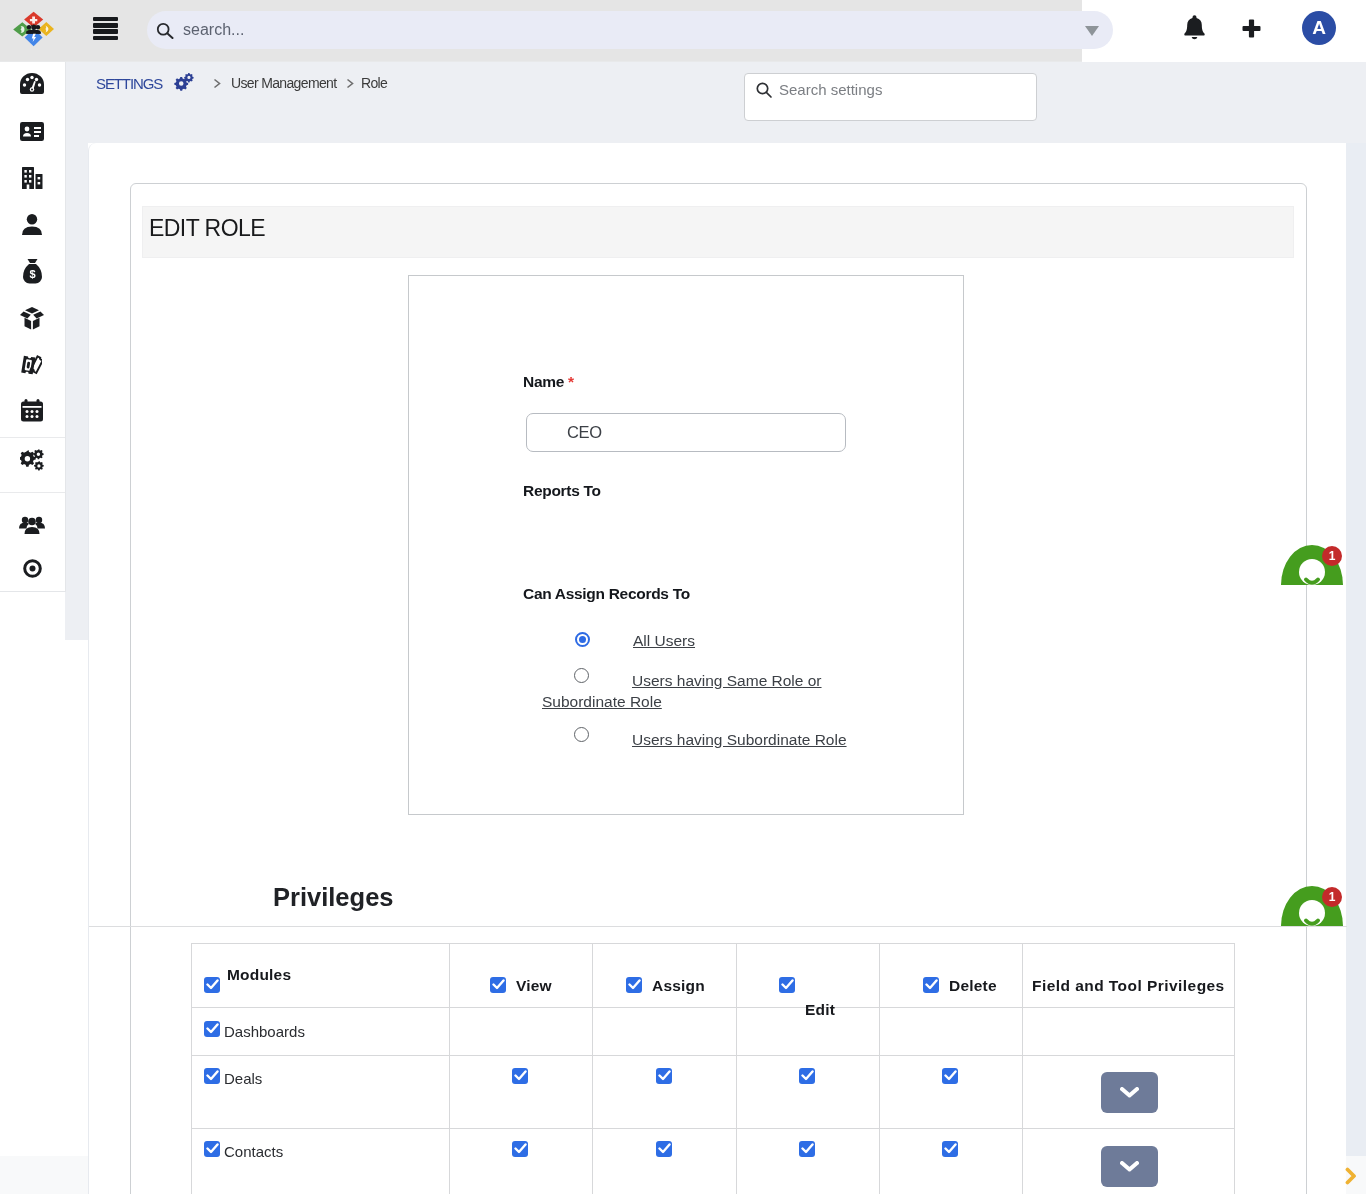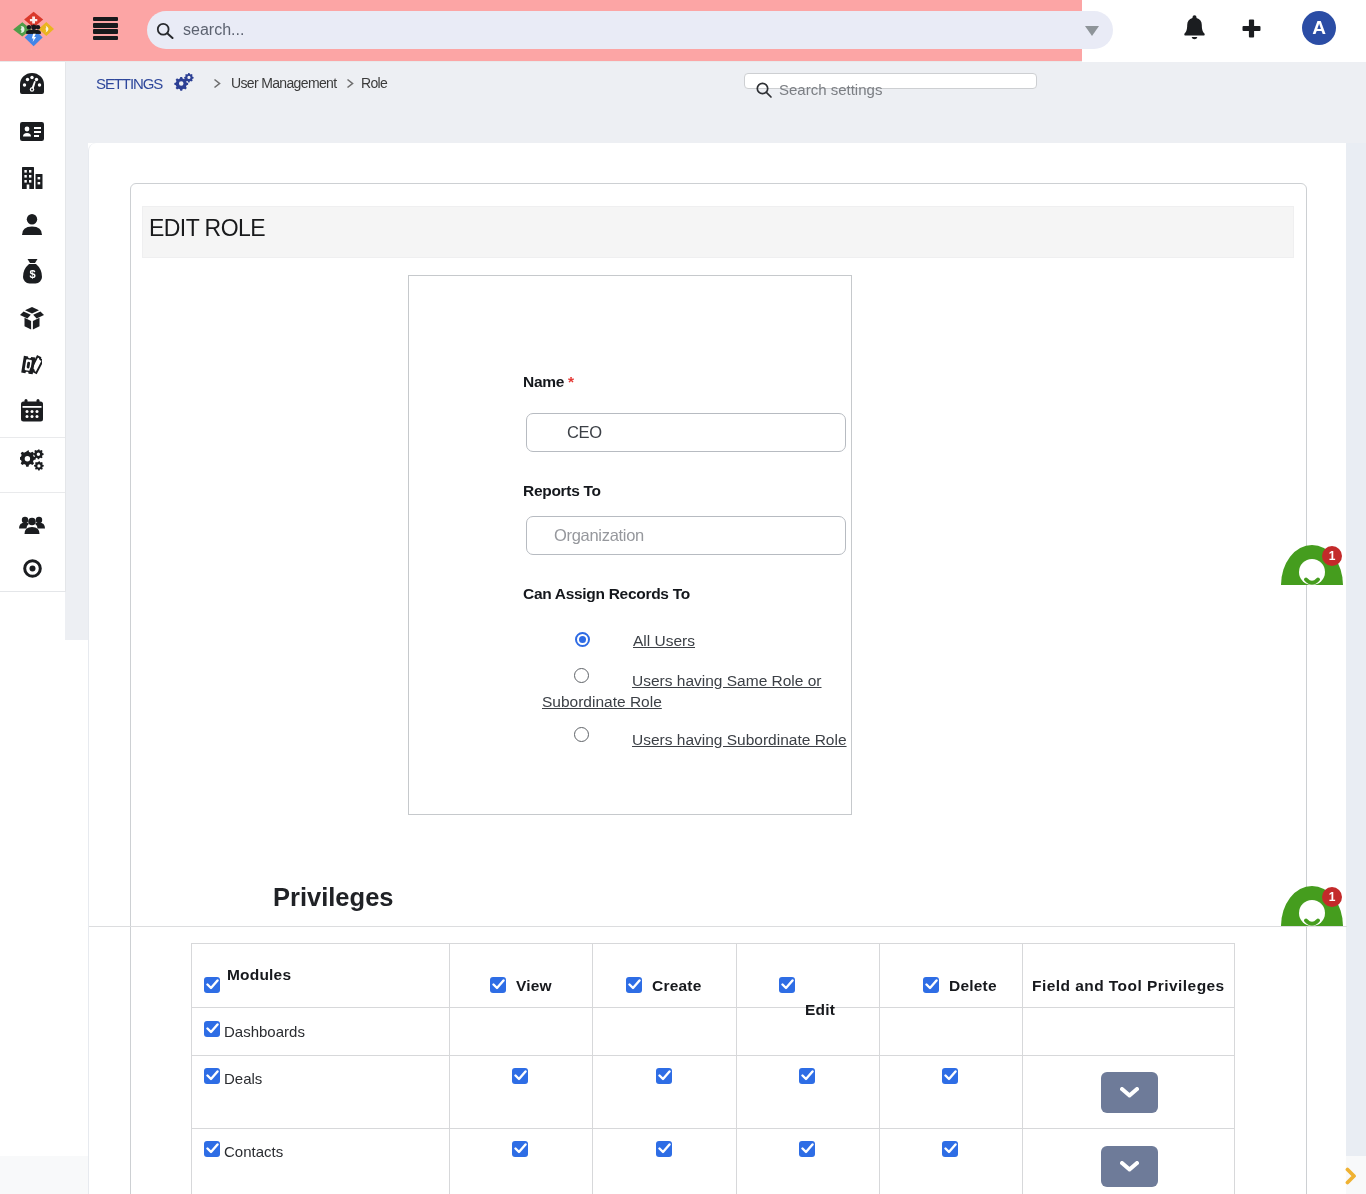--- a/index.html
+++ b/index.html
@@ -9,51 +9,51 @@
 #stage { position:relative; width:1366px; height:1194px; overflow:hidden; }
 
 
 #band      { left:65px; top:62px; width:1301px; height:81px; background:#edeff3; }
 #gutL      { left:65px; top:143px; width:23px; height:497px; background:#edeff3; }
 #gutR      { left:1346px; top:143px; width:20px; height:1013px; background:#e9edf3; }
 #botL      { left:0; top:1156px; width:88px; height:38px; background:#f8f9fa; }
 #botR      { left:1346px; top:1156px; width:20px; height:38px; background:#f8f9fa; }
 
 
-#topbar { left:0; top:0; width:1082px; height:62px; background:#fca5a5; border-bottom:1px solid #e8e9ea; z-index:5; }
+#topbar { left:0; top:0; width:1082px; height:62px; background:#e5e5e5; border-bottom:1px solid #e8e9ea; z-index:5; }
 #burger { left:93px; top:17px; width:25px; height:23px; }
 #burger div { height:4.4px; background:#17191c; border-radius:1px; margin-bottom:1.8px; }
 #pill { left:147px; top:11px; width:966px; height:38px; background:#e9ebf6; border-radius:19px; }
 #pilltxt { left:36px; top:0; height:38px; line-height:38px; font-size:16px; color:#5c6270; }
 #pilltri { left:938px; top:15px; width:0; height:0; border-left:7px solid transparent; border-right:7px solid transparent; border-top:10px solid #8e9499; }
 #avatar { left:1302px; top:11px; width:34px; height:34px; border-radius:50%; background:#2b4da5; color:#fff; font-weight:bold; font-size:19px; text-align:center; line-height:34px; }
 
 
 #sidebar { left:0; top:62px; width:66px; height:530px; background:#fff; border-right:1px solid #e4e6e9; border-bottom:1px solid #e4e6e9; z-index:4; }
 .sep { position:absolute; left:0; width:65px; height:1px; background:#e9eaec; }
 
 
 #crumb { left:88px; top:62px; width:1258px; height:56px; z-index:6; }
 #settings { left:8px; top:13px; font-size:15px; color:#2e479b; letter-spacing:-1.1px;text-align:center; }
 #bc1 { left:143px; top:13px; font-size:14px; color:#3b3b3b; letter-spacing:-0.65px; }
 #bc2 { left:273px; top:13px; font-size:14px; color:#3b3b3b; letter-spacing:-0.65px; }
-#ssbox { left:656px; top:11px; width:293px; height:16px; background:#fff; border:1px solid #cdcfd2; border-radius:4px; }
+#ssbox { left:656px; top:11px; width:293px; height:48px; background:#fff; border:1px solid #cdcfd2; border-radius:4px; }
 #ssph { left:34px; top:0; height:31px; line-height:31px; color:#7b7e83; font-size:15px; }
 
 
 #panel { left:88px; top:143px; width:1258px; height:1051px; background:#fff; border-radius:8px 8px 0 0; z-index:3; border-left:1px solid #e7eaef; }
 #divider { left:0; top:783px; width:1258px; height:1px; background:#dcdddf; z-index:2; }
 
 
 #card { left:41px; top:40px; width:1177px; height:1160px; border:1px solid #cdd0d3; border-radius:6px; background:#fff; }
 #cardhead { left:11px; top:22px; width:1152px; height:52px; background:#f5f5f5; border:1px solid #efeff0;text-decoration:underline; }
 #cardhead span { position:absolute; left:6px; top:0; line-height:42px; font-size:23px; color:#191a1c; letter-spacing:-0.55px; }
 
 
-#formbox { left:277px; top:91px; width:444px; height:540px; border:1px solid #c6c9cc; background:#fff; }
+#formbox { left:277px; top:91px; width:556px; height:540px; border:1px solid #c6c9cc; background:#fff; }
 .lbl { position:absolute; font-size:15.5px; font-weight:bold; color:#14171c; letter-spacing:-0.3px; }
 .inp { position:absolute; width:320px; height:39px; border:1px solid #b7bbc1; border-radius:7px; background:#fff; font-size:16.5px; line-height:37px; padding-left:27px; letter-spacing:-0.3px; }
 .radio { position:absolute; width:15px; height:15px; border-radius:50%; }
 .radio.off { border:1.6px solid #5f6368; background:#fff; }
 .radio.on { border:2px solid #2e6be4; background:#fff; }
 .radio.on::after { content:""; position:absolute; left:1.6px; top:1.6px; width:7.8px; height:7.8px; background:#2e6be4; border-radius:50%; }
 .rlbl { position:absolute; font-size:15.5px; color:#3c4046;text-decoration:underline; }
 
 
 #ptitle { left:184px; top:740px; font-size:25.5px; font-weight:bold; color:#202226; }
@@ -84,21 +84,20 @@
   <div class="abs" id="panel">
     <div class="abs" id="divider"></div>
     <div class="abs" id="card">
       <div class="abs" id="cardhead">
           <span>EDIT ROLE</span>
         </div>
       <div class="abs" id="formbox">
         <div class="lbl" style="left:114px; top:97px;">Name <span style="color:#e53935;">*</span></div>
         <div class="inp" style="left:117px; top:137px; color:#3c4046;padding-left:40px;">CEO</div>
         <div class="lbl" style="left:114px; top:206px;">Reports To</div>
-        <div class="inp" style="left:117px; top:240px; color:#96989d;">Organization</div>
         <div class="lbl" style="left:114px; top:309px;">Can Assign Records To</div>
         <div class="radio on" style="left:166px; top:356px;"></div>
         <div class="rlbl" style="left:224px; top:356px;">All Users</div>
         <div class="radio off" style="left:165px; top:392px;"></div>
         <div class="rlbl" style="left:223px; top:396px;">Users having Same Role or</div>
         <div class="rlbl" style="left:133px; top:417px;">Subordinate Role</div>
         <div class="radio off" style="left:165px; top:451px;"></div>
         <div class="rlbl" style="left:223px; top:455px;">Users having Subordinate Role</div>
       </div>
     </div>
@@ -123,21 +122,21 @@
           <svg width="13" height="11" viewBox="0 0 13 11">
             <path d="M1.5 5.5 L5 9 L11.5 1.5" stroke="#fff" stroke-width="2.4" fill="none" stroke-linecap="round" stroke-linejoin="round"></path>
           </svg>
         </div>
       <div class="th" style="left:324px; top:33px;">View</div>
       <div class="cb" style="left:434px; top:33px;">
           <svg width="13" height="11" viewBox="0 0 13 11">
             <path d="M1.5 5.5 L5 9 L11.5 1.5" stroke="#fff" stroke-width="2.4" fill="none" stroke-linecap="round" stroke-linejoin="round"></path>
           </svg>
         </div>
-      <div class="th" style="left:460px; top:33px;">Create</div>
+      <div class="th" style="left:460px; top:33px;">Assign</div>
       <div class="cb" style="left:587px; top:33px;">
           <svg width="13" height="11" viewBox="0 0 13 11">
             <path d="M1.5 5.5 L5 9 L11.5 1.5" stroke="#fff" stroke-width="2.4" fill="none" stroke-linecap="round" stroke-linejoin="round"></path>
           </svg>
         </div>
       <div class="th" style="left:613px; top:33px;margin-top:24px;">Edit</div>
       <div class="cb" style="left:731px; top:33px;">
           <svg width="13" height="11" viewBox="0 0 13 11">
             <path d="M1.5 5.5 L5 9 L11.5 1.5" stroke="#fff" stroke-width="2.4" fill="none" stroke-linecap="round" stroke-linejoin="round"></path>
           </svg>

